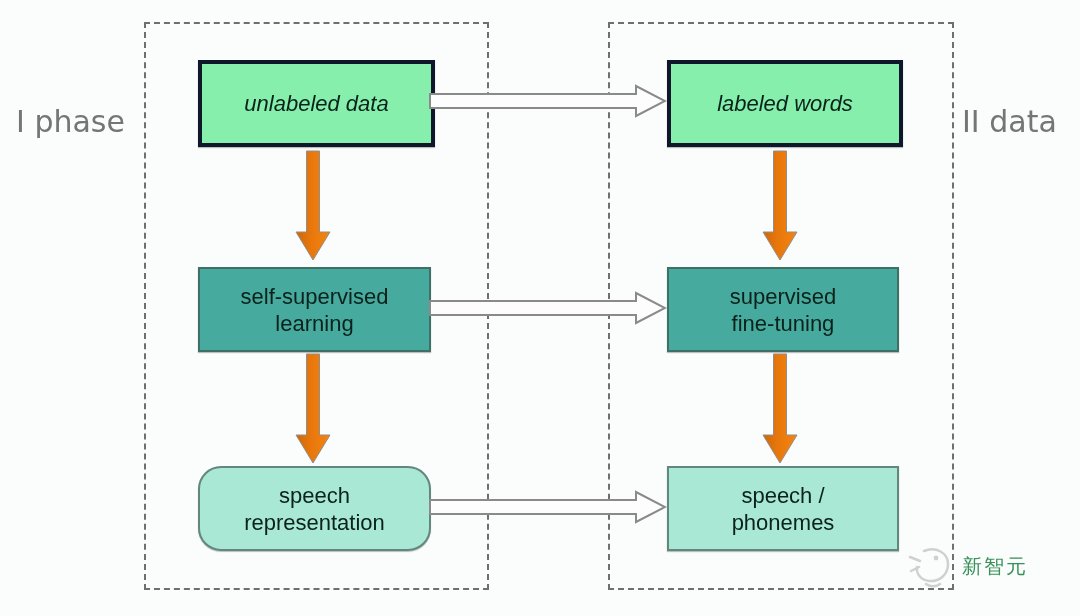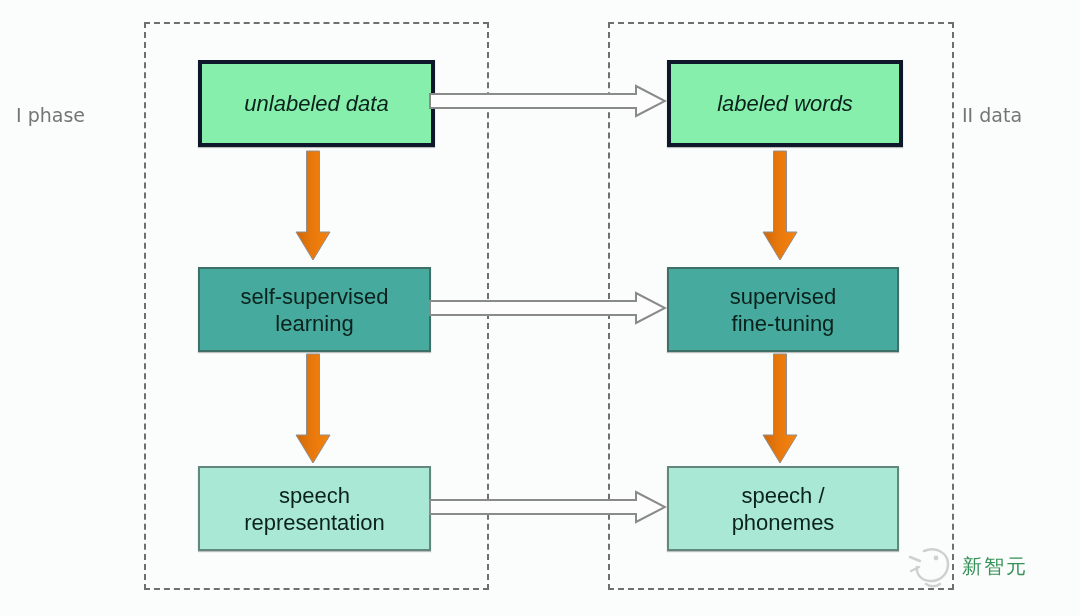--- a/index.html
+++ b/index.html
@@ -17,21 +17,21 @@
   .phase-region {
     position: absolute;
     border: 2px dashed #6f6f6f;
     background: transparent;
   }
   .phase-region.p1 { left: 144px; top: 22px; width: 341px; height: 564px; }
   .phase-region.p2 { left: 608px; top: 22px; width: 342px; height: 564px; }
   .phase-label {
     position: absolute;
     font-family: "DejaVu Sans", sans-serif;
-    font-size: 19px;
+    font-size: 30px;
     color: #757575;
     white-space: nowrap;
   }
   .phase-label.p1 { left: 16px; top: 104px; }
   .phase-label.p2 { left: 962px; top: 104px; }
   .node {
     position: absolute;
     display: flex;
     align-items: center;
     justify-content: center;
@@ -42,21 +42,21 @@
     white-space: pre-line;
     box-shadow: 0 1px 1px rgba(0,0,0,0.25);
   }
   .row1 { background: #86efac; border: 4px solid #0f172a; font-style: italic; }
   .row2 { background: #47aa9e; border: 2px solid #3f7068; }
   .row3 { background: #a9e8d4; border: 2px solid #62887d; }
   .b1L { left: 198px; top: 60px;  width: 229px; height: 79px; }
   .b1R { left: 667px; top: 60px;  width: 228px; height: 79px; }
   .b2L { left: 198px; top: 267px; width: 229px; height: 81px; }
   .b2R { left: 667px; top: 267px; width: 228px; height: 81px; }
-  .b3L { left: 198px; top: 466px; width: 229px; height: 81px; }
+  .b3L { left: 198px; top: 466px; width: 229px; height: 81px; border-radius: 23px; }
   .b3R { left: 667px; top: 466px; width: 228px; height: 81px; }
   .arrow { position: absolute; }
   .watermark {
     position: absolute;
     left: 906px; top: 543px;
     display: flex;
     align-items: center;
     gap: 6px;
     opacity: 0.85;
   }

